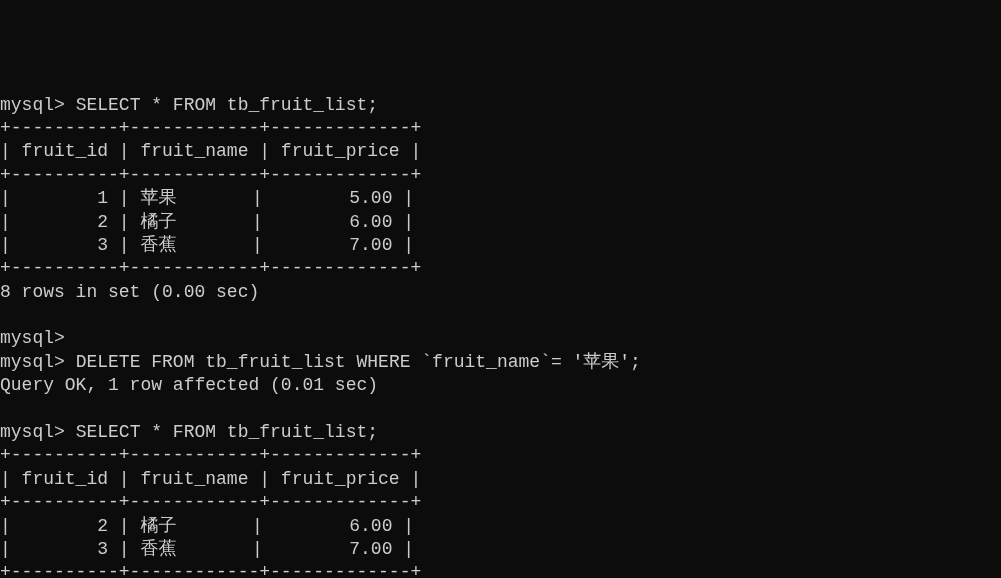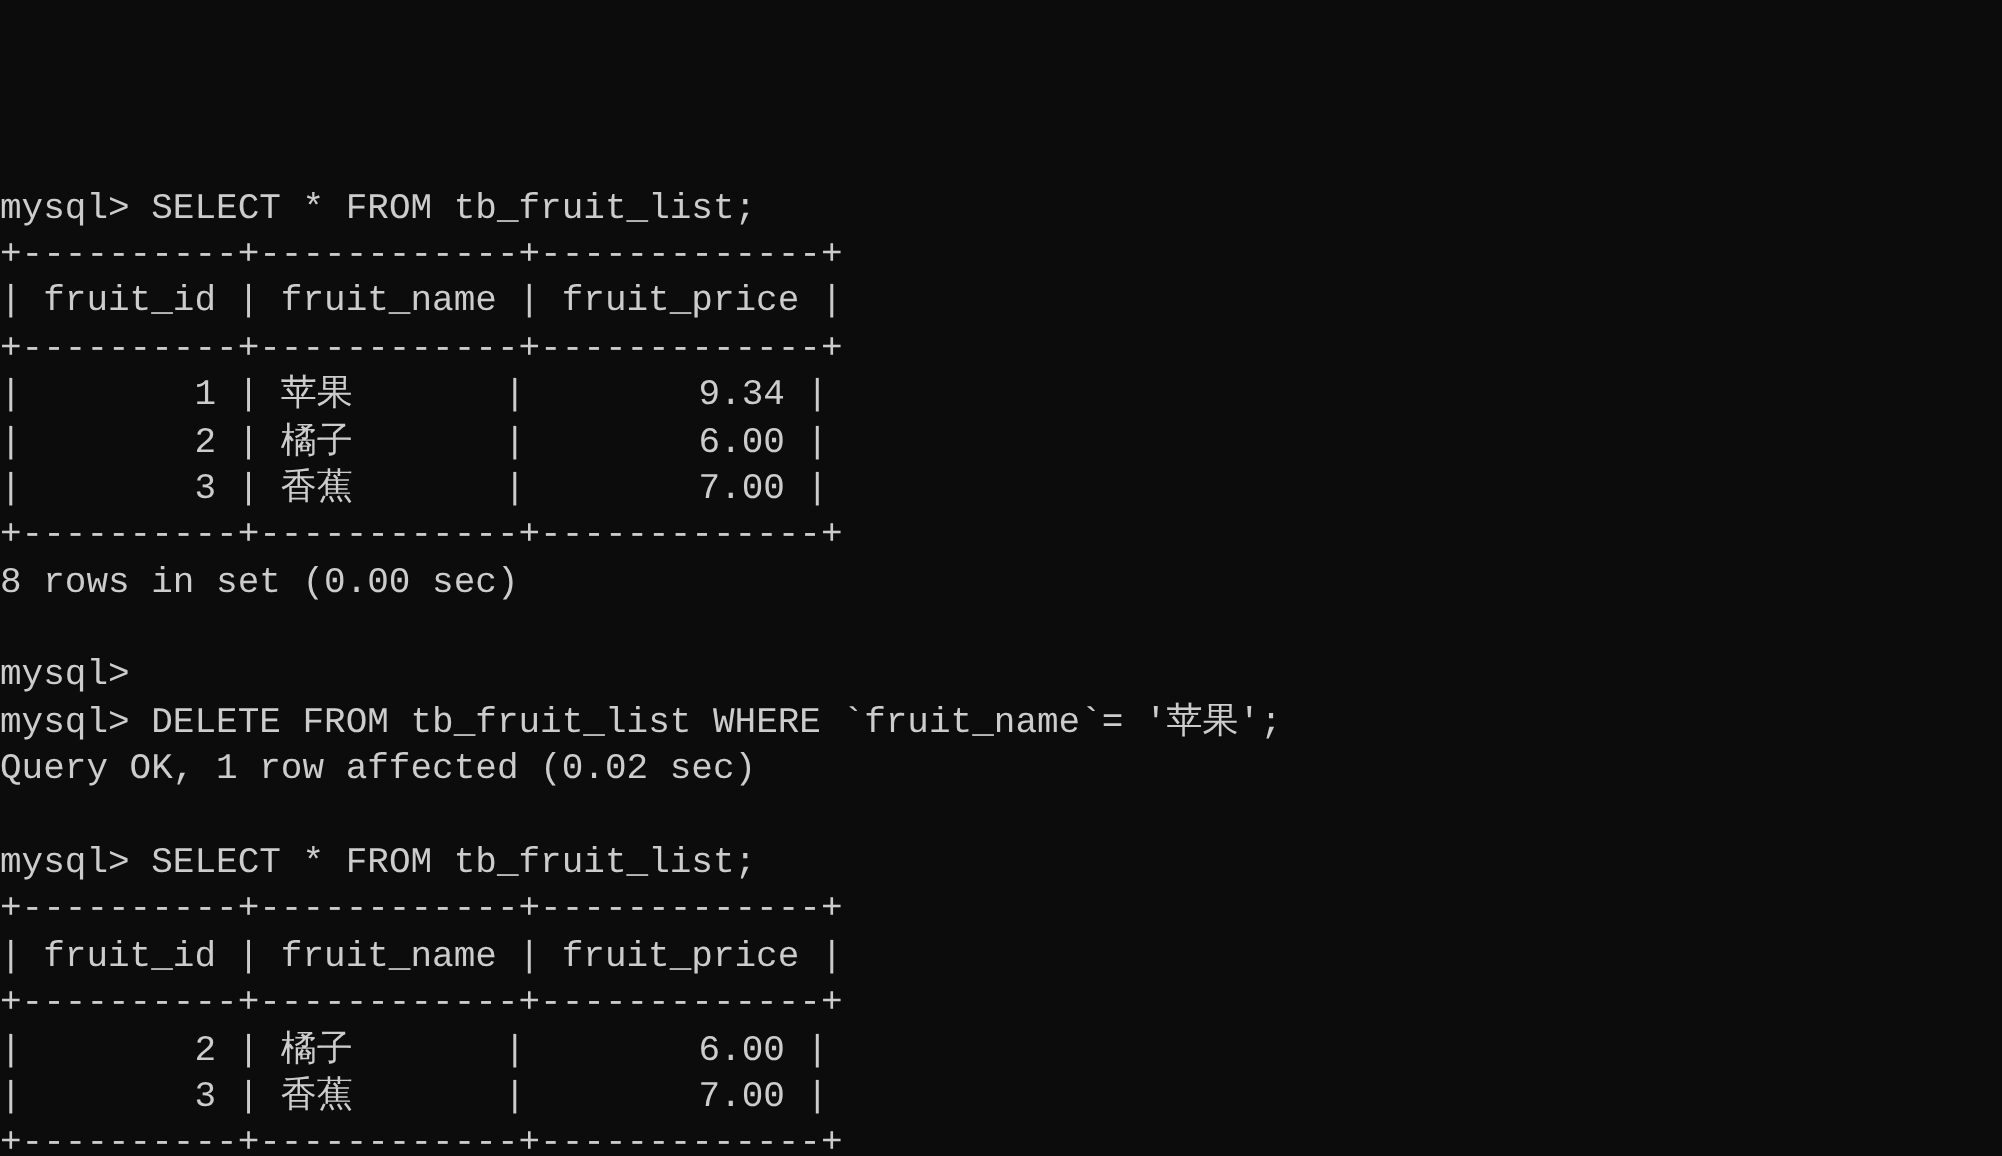--- a/index.html
+++ b/index.html
@@ -25,29 +25,29 @@
   </style>
 </head>
 <body>
 
 
 
 <div class="terminal"><span>mysql&gt;</span> <span>SELECT * FROM tb_fruit_list;</span>
 <span>+----------+------------+-------------+</span>
 <span>| fruit_id | fruit_name | fruit_price |</span>
 <span>+----------+------------+-------------+</span>
-<span>|        1 | 苹果       |        9.34 |</span>
+<span>|        1 | 苹果       |        5.00 |</span>
 <span>|        2 | 橘子       |        6.00 |</span>
 <span>|        3 | 香蕉       |        7.00 |</span>
 <span>+----------+------------+-------------+</span>
 <span>8 rows in set (0.00 sec)</span>
 
 <span>mysql&gt;</span>
 <span>mysql&gt;</span> <span>DELETE FROM tb_fruit_list WHERE `fruit_name`= '苹果';</span>
-<span>Query OK, 1 row affected (0.02 sec)</span>
+<span>Query OK, 1 row affected (0.01 sec)</span>
 
 <span>mysql&gt;</span> <span>SELECT * FROM tb_fruit_list;</span>
 <span>+----------+------------+-------------+</span>
 <span>| fruit_id | fruit_name | fruit_price |</span>
 <span>+----------+------------+-------------+</span>
 <span>|        2 | 橘子       |        6.00 |</span>
 <span>|        3 | 香蕉       |        7.00 |</span>
 <span>+----------+------------+-------------+</span>
 
 

